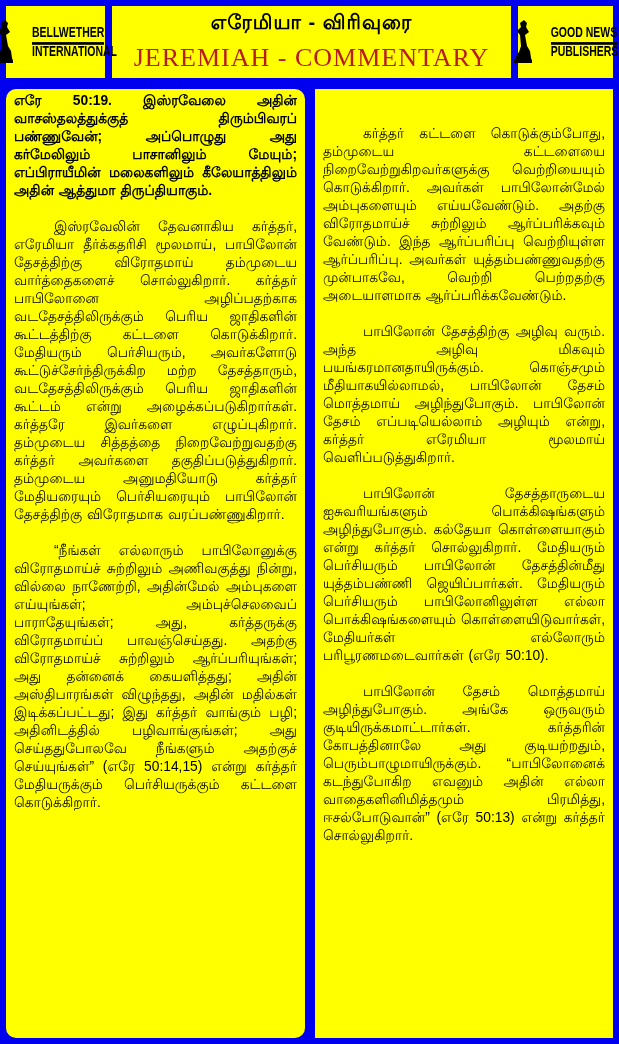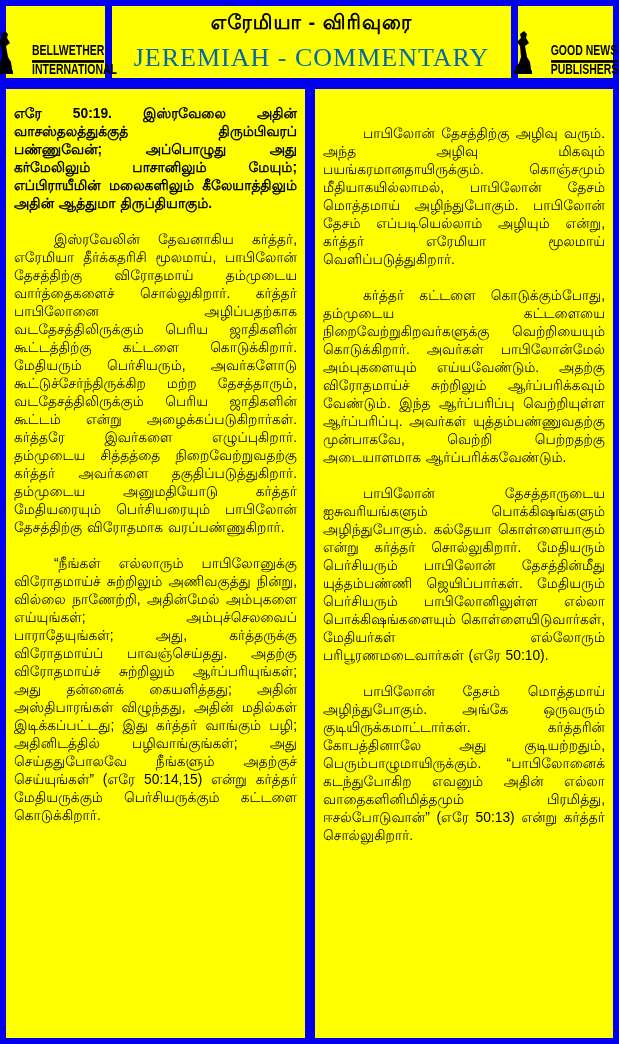--- a/index.html
+++ b/index.html
@@ -10,21 +10,21 @@
     width: 619px; height: 1044px;
     background: #0000EE;            
     padding: 6px;
     display: flex; flex-direction: column;
   }
 
   
   .header { display: flex; gap: 7px; height: 72px; margin-bottom: 11px; flex: 0 0 auto; }
   .logo-box {
     background: #FFFF00;
-    display: flex; align-items: flex-end; justify-content: center;
+    display: flex; align-items: center; justify-content: center;
     gap: 18px; padding: 2px;
   }
   .logo-box.left  { width: 99px; }
   .logo-box.right { width: 95px; }
   .logo-figure { width: 20px; height: 46px; flex: 0 0 auto; }
   .logo-text { display: flex; flex-direction: column; align-items: flex-start; }
   .logo-line {
     font-weight: bold; font-size: 10.5px; line-height: 13px;
     letter-spacing: 0px; color: #000;
     transform: scale(1.0, 1.35); transform-origin: left center;
@@ -35,28 +35,28 @@
   .title-box {
     flex: 1; background: #FFFF00;
     display: flex; flex-direction: column; align-items: center; justify-content: center;
   }
   .title-tamil {
     font-weight: bold; font-size: 20px; color: #000;
     letter-spacing: 1px; margin-bottom: 7px;
   }
   .title-english {
     font-family: "Liberation Serif", serif;
-    font-size: 26px; color: #0369a1; letter-spacing: 1px;
+    font-size: 26px; color: #b91c1c; letter-spacing: 1px;
     white-space: nowrap;
   }
 
   
   .body-row { flex: 1 1 auto; display: flex; gap: 10px; overflow: hidden; }
   .column { background: #FFFF00; overflow: hidden; }
-  .col-left  { width: 299px; padding: 16px 8px 0 8px; }
+  .col-left  { width: 299px; padding: 3px 8px 0 8px; border-radius: 10px; }
   .col-right { width: 298px; padding: 36px 8px 0 8px; }
 
   .column p {
     color: #000;
     font-size: 13.8px;
     line-height: 18px;
     text-align: justify;
     margin-bottom: 18px;
     word-spacing: 1px;
   }
@@ -101,21 +101,21 @@
 
   <div class="body-row">
 
     <div class="column col-left">
       <p class="verse">எரே 50:19. இஸ்ரவேலை அதின் வாசஸ்தலத்துக்குத் திரும்பிவரப் பண்ணுவேன்; அப்பொழுது அது கர்மேலிலும் பாசானிலும் மேயும்; எப்பிராயீமின் மலைகளிலும் கீலேயாத்திலும் அதின் ஆத்துமா திருப்தியாகும்.</p>
       <p class="indent">இஸ்ரவேலின் தேவனாகிய கர்த்தர், எரேமியா தீர்க்கதரிசி மூலமாய், பாபிலோன் தேசத்திற்கு விரோதமாய் தம்முடைய வார்த்தைகளைச் சொல்லுகிறார். கர்த்தர் பாபிலோனை அழிப்பதற்காக வடதேசத்திலிருக்கும் பெரிய ஜாதிகளின் கூட்டத்திற்கு கட்டளை கொடுக்கிறார். மேதியரும் பெர்சியரும், அவர்களோடு கூட்டுச்சேர்ந்திருக்கிற மற்ற தேசத்தாரும், வடதேசத்திலிருக்கும் பெரிய ஜாதிகளின் கூட்டம் என்று அழைக்கப்படுகிறார்கள். கர்த்தரே இவர்களை எழுப்புகிறார். தம்முடைய சித்தத்தை நிறைவேற்றுவதற்கு கர்த்தர் அவர்களை தகுதிப்படுத்துகிறார். தம்முடைய அனுமதியோடு கர்த்தர் மேதியரையும் பெர்சியரையும் பாபிலோன் தேசத்திற்கு விரோதமாக வரப்பண்ணுகிறார்.</p>
       <p class="indent">“நீங்கள் எல்லாரும் பாபிலோனுக்கு விரோதமாய்ச் சுற்றிலும் அணிவகுத்து நின்று, வில்லை நாணேற்றி, அதின்மேல் அம்புகளை எய்யுங்கள்; அம்புச்செலவைப் பாராதேயுங்கள்; அது, கர்த்தருக்கு விரோதமாய்ப் பாவஞ்செய்தது. அதற்கு விரோதமாய்ச் சுற்றிலும் ஆர்ப்பரியுங்கள்; அது தன்னைக் கையளித்தது; அதின் அஸ்திபாரங்கள் விழுந்தது, அதின் மதில்கள் இடிக்கப்பட்டது; இது கர்த்தர் வாங்கும் பழி; அதினிடத்தில் பழிவாங்குங்கள்; அது செய்ததுபோலவே நீங்களும் அதற்குச் செய்யுங்கள்” (எரே 50:14,15) என்று கர்த்தர் மேதியருக்கும் பெர்சியருக்கும் கட்டளை கொடுக்கிறார்.</p>
     </div>
 
     <div class="column col-right">
+      <p class="indent">கர்த்தர் கட்டளை கொடுக்கும்போது, தம்முடைய கட்டளையை நிறைவேற்றுகிறவர்களுக்கு வெற்றியையும் கொடுக்கிறார். அவர்கள் பாபிலோன்மேல் அம்புகளையும் எய்யவேண்டும். அதற்கு விரோதமாய்ச் சுற்றிலும் ஆர்ப்பரிக்கவும் வேண்டும். இந்த ஆர்ப்பரிப்பு வெற்றியுள்ள ஆர்ப்பரிப்பு. அவர்கள் யுத்தம்பண்ணுவதற்கு முன்பாகவே, வெற்றி பெற்றதற்கு அடையாளமாக ஆர்ப்பரிக்கவேண்டும்.</p>
       <p class="indent">பாபிலோன் தேசத்திற்கு அழிவு வரும். அந்த அழிவு மிகவும் பயங்கரமானதாயிருக்கும். கொஞ்சமும் மீதியாகயில்லாமல், பாபிலோன் தேசம் மொத்தமாய் அழிந்துபோகும். பாபிலோன் தேசம் எப்படியெல்லாம் அழியும் என்று, கர்த்தர் எரேமியா மூலமாய் வெளிப்படுத்துகிறார்.</p>
-      <p class="indent">கர்த்தர் கட்டளை கொடுக்கும்போது, தம்முடைய கட்டளையை நிறைவேற்றுகிறவர்களுக்கு வெற்றியையும் கொடுக்கிறார். அவர்கள் பாபிலோன்மேல் அம்புகளையும் எய்யவேண்டும். அதற்கு விரோதமாய்ச் சுற்றிலும் ஆர்ப்பரிக்கவும் வேண்டும். இந்த ஆர்ப்பரிப்பு வெற்றியுள்ள ஆர்ப்பரிப்பு. அவர்கள் யுத்தம்பண்ணுவதற்கு முன்பாகவே, வெற்றி பெற்றதற்கு அடையாளமாக ஆர்ப்பரிக்கவேண்டும்.</p>
       <p class="indent">பாபிலோன் தேசத்தாருடைய ஐசுவரியங்களும் பொக்கிஷங்களும் அழிந்துபோகும். கல்தேயா கொள்ளையாகும் என்று கர்த்தர் சொல்லுகிறார். மேதியரும் பெர்சியரும் பாபிலோன் தேசத்தின்மீது யுத்தம்பண்ணி ஜெயிப்பார்கள். மேதியரும் பெர்சியரும் பாபிலோனிலுள்ள எல்லா பொக்கிஷங்களையும் கொள்ளையிடுவார்கள், மேதியர்கள் எல்லோரும் பரிபூரணமடைவார்கள் (எரே 50:10).</p>
       <p class="indent">பாபிலோன் தேசம் மொத்தமாய் அழிந்துபோகும். அங்கே ஒருவரும் குடியிருக்கமாட்டார்கள். கர்த்தரின் கோபத்தினாலே அது குடியற்றதும், பெரும்பாழுமாயிருக்கும். “பாபிலோனைக் கடந்துபோகிற எவனும் அதின் எல்லா வாதைகளினிமித்தமும் பிரமித்து, ஈசல்போடுவான்” (எரே 50:13) என்று கர்த்தர் சொல்லுகிறார்.</p>
     </div>
 
   </div>
 
 </div>
 
 </body></html>

